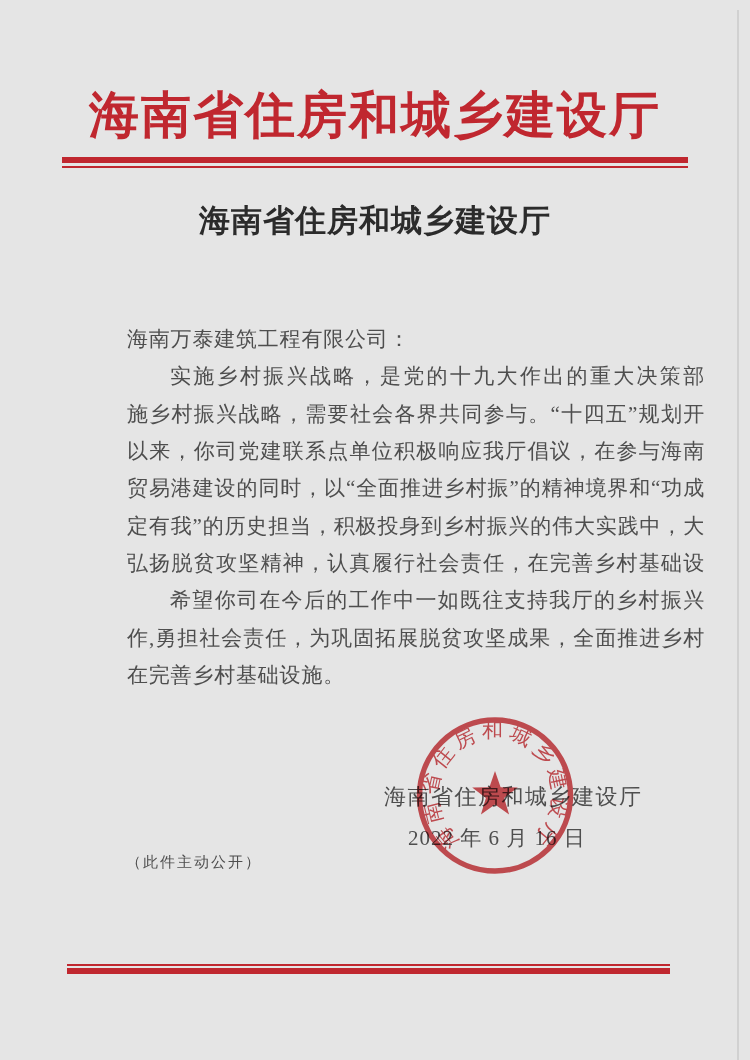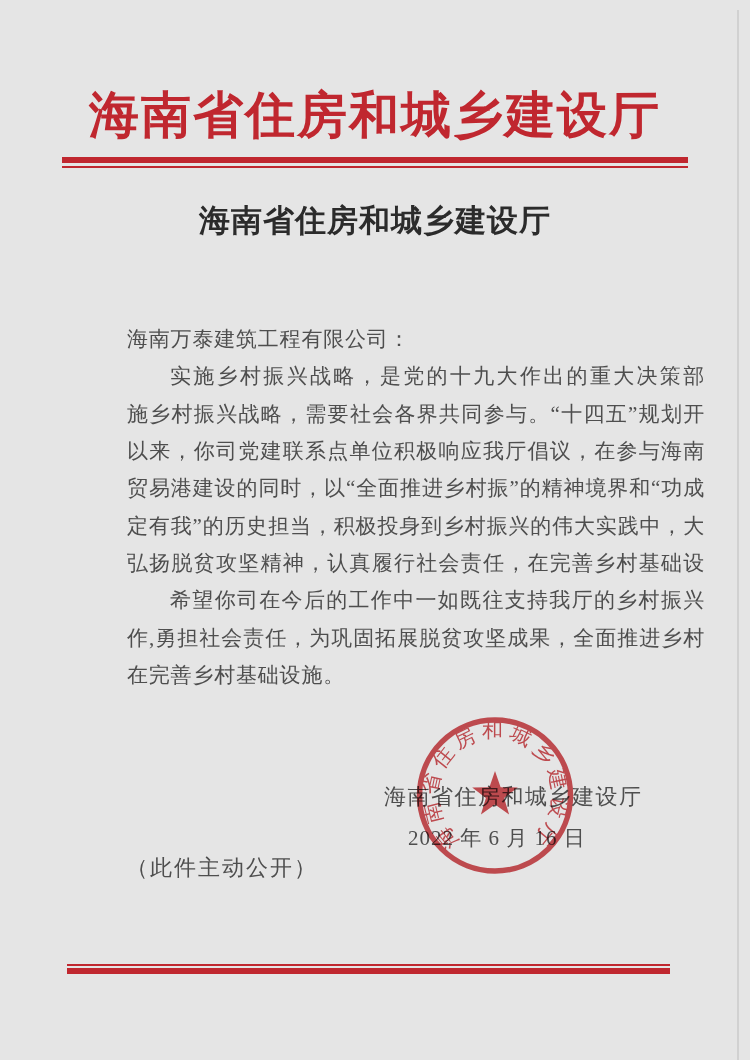--- a/index.html
+++ b/index.html
@@ -51,21 +51,21 @@
   .sig-org {
     position:absolute; top:782px; left:384px;
     font-size:22px; color:#4e4e4e; letter-spacing:1.5px; white-space:nowrap;
   }
   .sig-date {
     position:absolute; top:824px; left:408px;
     font-size:21px; color:#4e4e4e; letter-spacing:1px; white-space:nowrap;
   }
   .pub-note {
     position:absolute; top:853px; left:126px;
-    font-size:22px; color:#4e4e4e; letter-spacing:2px; white-space:nowrap;
+    font-size:15px; color:#4e4e4e; letter-spacing:2px; white-space:nowrap;
   }
 
   
   .seal {
     position:absolute; left:412px; top:714px;
     width:166px; height:166px;
     mix-blend-mode:multiply;
     opacity:0.88;
   }
 

